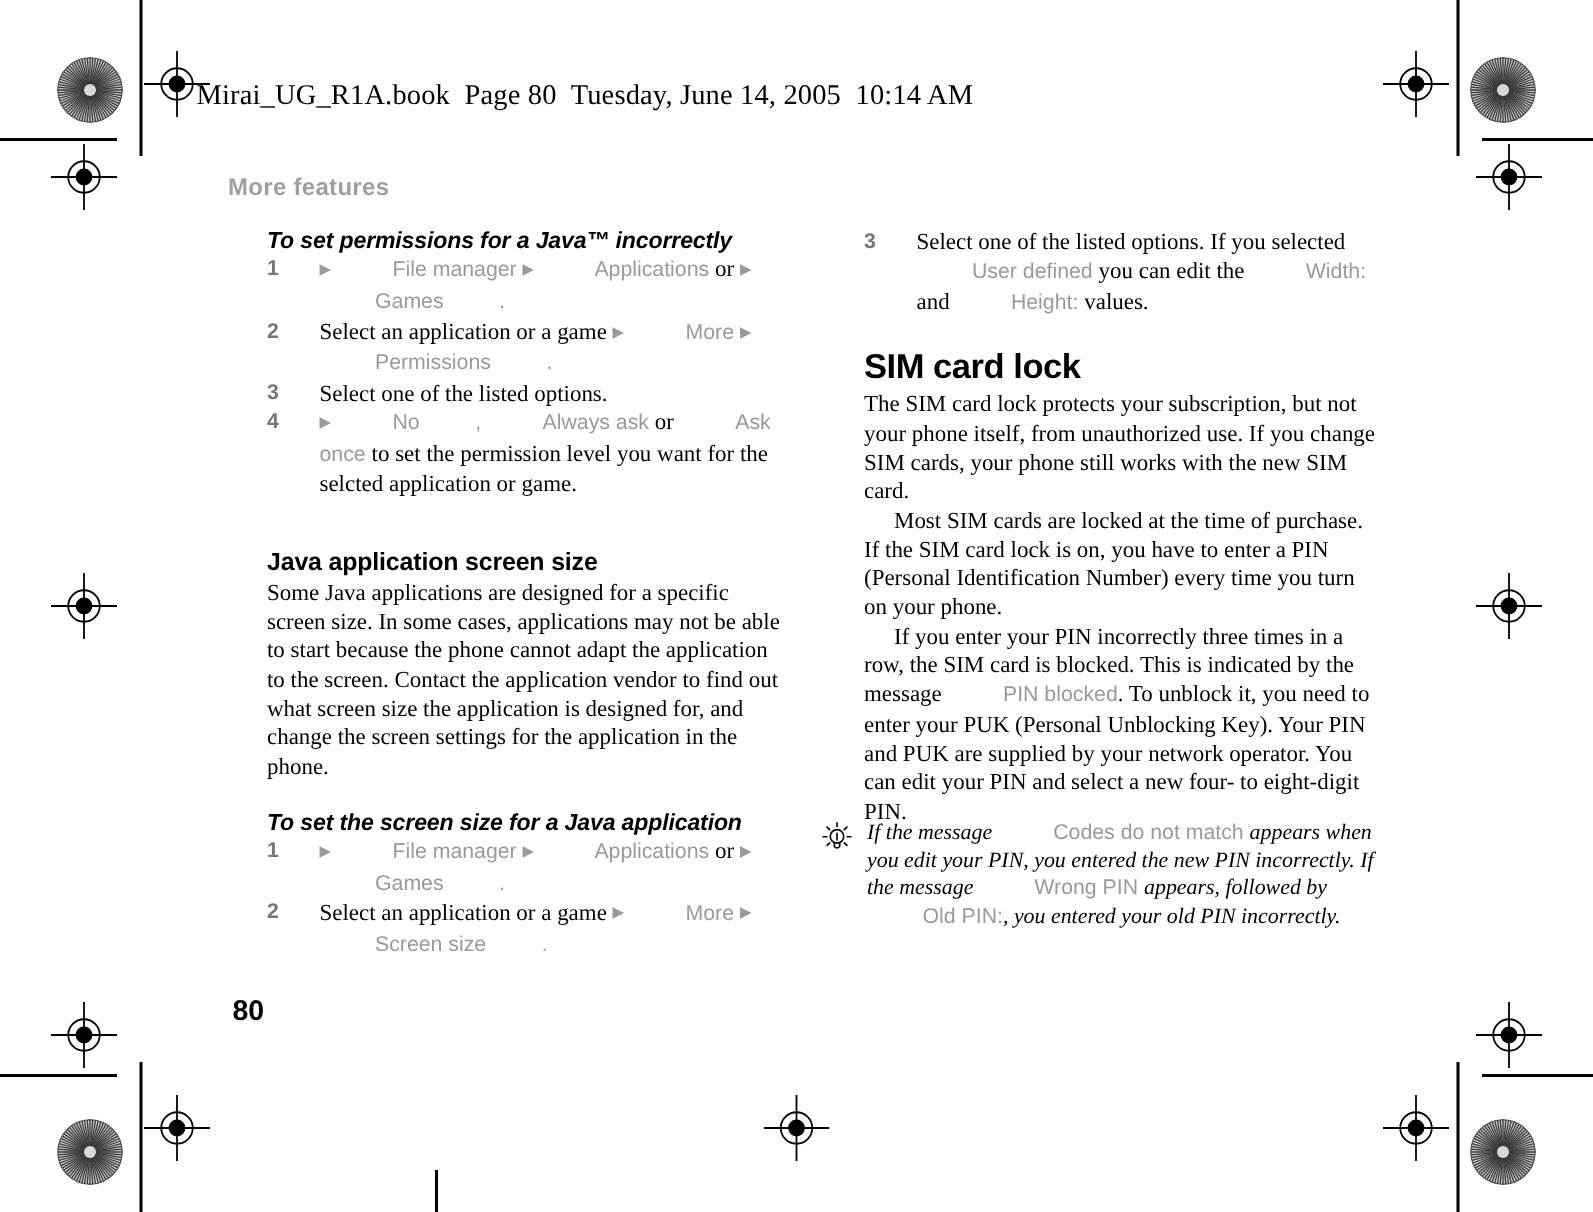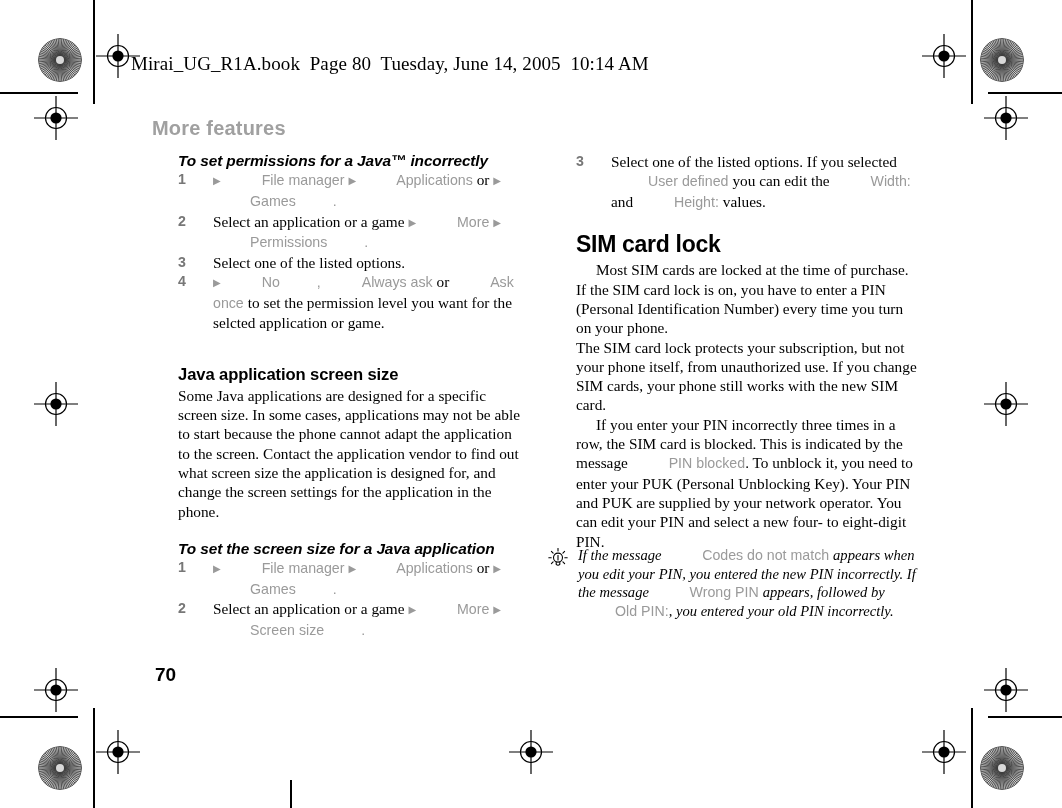--- a/index.html
+++ b/index.html
@@ -19,21 +19,21 @@
   .slug{
     position:absolute;left:131px;top:53px;
     font-family:"Liberation Serif", serif;
     font-size:19px;color:#000;white-space:pre;letter-spacing:0.1px;
   }
 
   
   .running-head{
     position:absolute;left:152px;top:117px;
     font-family:"Liberation Sans", sans-serif;
-    font-weight:bold;font-size:20px;color:#a0a0a0;letter-spacing:0.2px;
+    font-weight:bold;font-size:16px;color:#a0a0a0;letter-spacing:0.2px;
   }
 
   .col{position:absolute;top:152px;font-size:15.3px;line-height:19.3px;color:#000;}
   .col-left{left:178px;width:346px;}
   .col-right{left:576px;width:344px;}
 
   
   h3.proc{
     font-family:"Liberation Sans", sans-serif;
     font-weight:bold;font-style:italic;font-size:15.4px;
@@ -562,23 +562,23 @@
 <div class="col col-right">
 
   <ol class="steps">
       <li><span class="num">3</span><span><span>Select one of the listed options. If you selected </span><span class="ui">User defined </span><span>you can edit the </span><span class="ui">Width: </span><span>and </span><span class="ui">Height: </span><span>values.</span></span></li>
     </ol>
 
   <div class="spacer-lg"></div>
 
   <h2 class="big">SIM card lock</h2>
 
+  <p class="body">The SIM card lock protects your subscription, but not your phone itself, from unauthorized use. If you change SIM cards, your phone still works with the new SIM card.</p>
+
   <p class="body indent">Most SIM cards are locked at the time of purchase. If the SIM card lock is on, you have to enter a PIN (Personal Identification Number) every time you turn on your phone.</p>
-
-  <p class="body">The SIM card lock protects your subscription, but not your phone itself, from unauthorized use. If you change SIM cards, your phone still works with the new SIM card.</p>
 
   <p class="body indent"><span>If you enter your PIN incorrectly three times in a row, the SIM card is blocked. This is indicated by the message </span><span class="ui">PIN blocked</span><span>. To unblock it, you need to enter your PUK (Personal Unblocking Key). Your PIN and PUK are supplied by your network operator. You can edit your PIN and select a new four- to eight-digit PIN.</span></p>
 </div>
 
 <div class="tip">
   <div class="bulb">
     <svg width="20" height="20" viewBox="0 0 20 20">
       <g stroke="#000" stroke-width="1.1" fill="none" stroke-linecap="round">
         <line x1="10" y1="0.6" x2="10" y2="3"></line>
         <line x1="3.4" y1="3.4" x2="5.1" y2="5.1"></line>
@@ -589,13 +589,13 @@
         <line x1="16.6" y1="15.6" x2="14.9" y2="13.9"></line>
         <circle cx="10" cy="9.6" r="4.5"></circle>
         <path d="M8.2 14.3 L8.2 16.3 Q10 18.2 11.8 16.3 L11.8 14.3"></path>
         <line x1="10" y1="7.6" x2="10" y2="12"></line>
       </g>
     </svg>
   </div>
   <div class="tiptext"><span>If the message </span><span class="ui">Codes do not match </span><span>appears when you edit your PIN, you entered the new PIN incorrectly. If the message </span><span class="ui">Wrong PIN </span><span>appears, followed by </span><span class="ui">Old PIN:</span><span>, you entered your old PIN incorrectly.</span></div>
 </div>
 
-<div class="pagenum">70</div>
+<div class="pagenum">80</div>
 
 </body></html>

